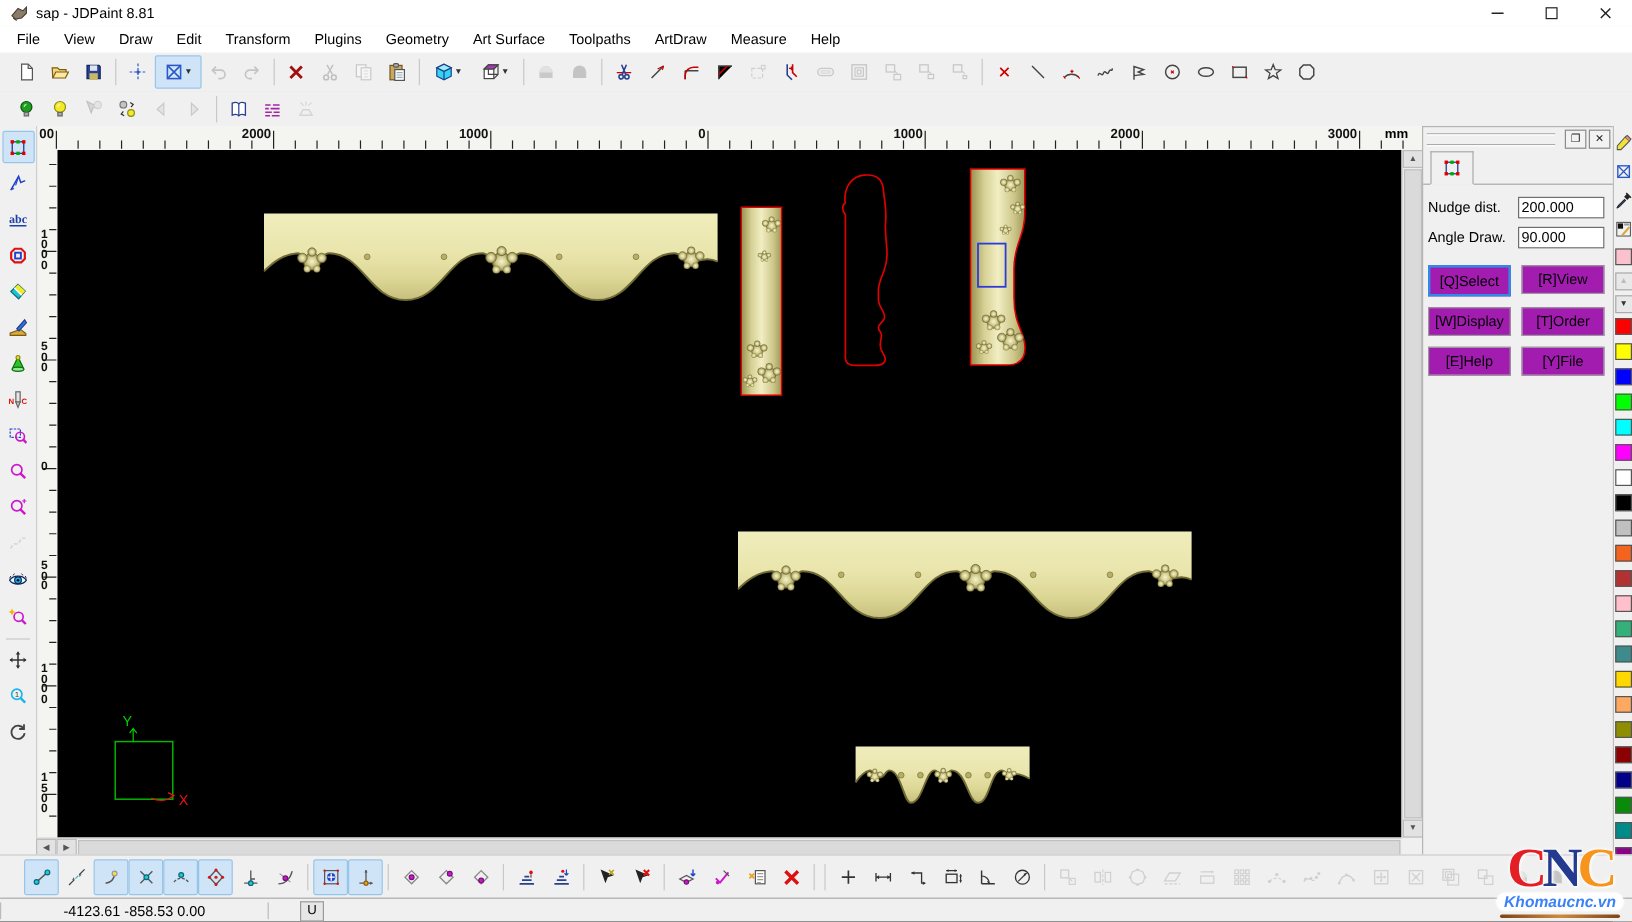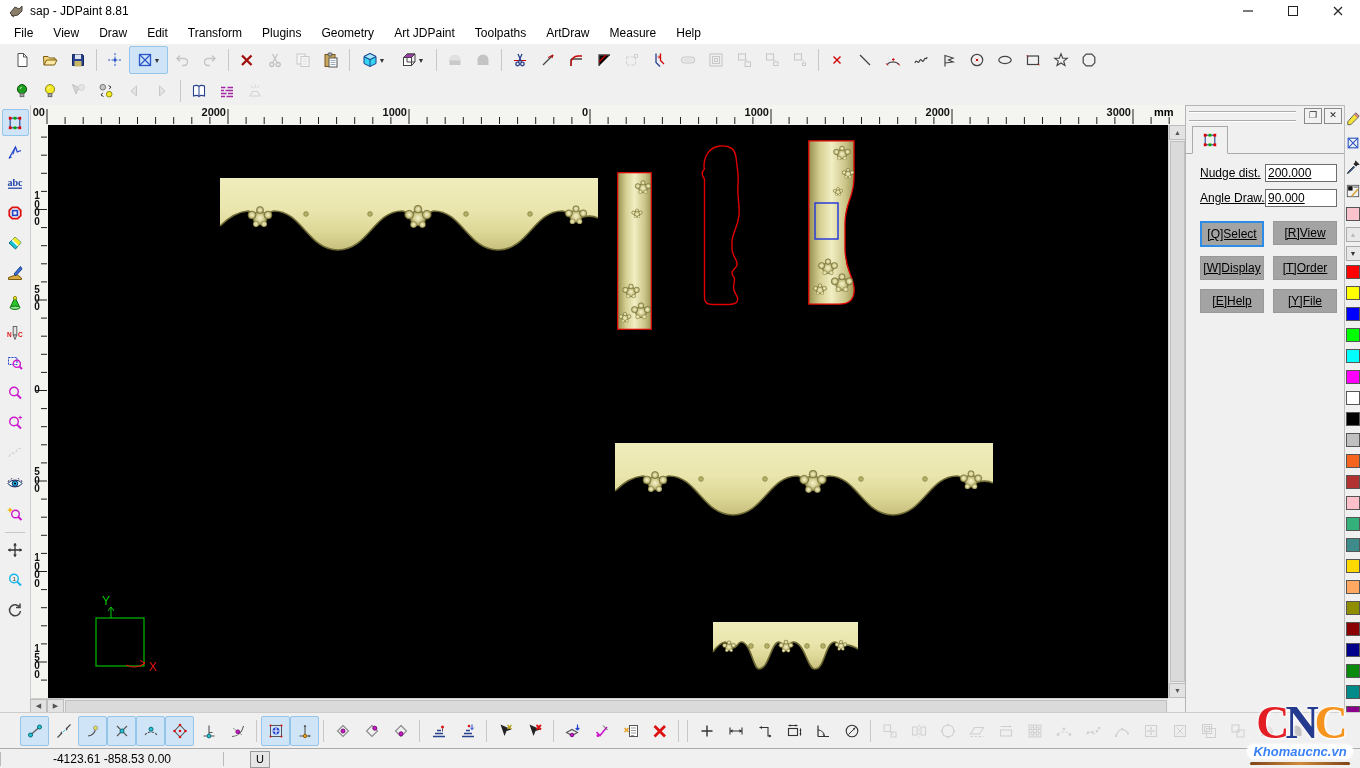--- a/index.html
+++ b/index.html
@@ -43,26 +43,26 @@
   .sarrow{width:15px;height:13px;background:#e2e2e2;border:1px solid #bdbdbd;font-size:7px;color:#555;display:flex;align-items:center;justify-content:center;}
   .sthumb-h{flex:1;height:11px;background:#dadada;border:1px solid #c0c0c0;margin:0 1px;}
   .sthumb-v{flex:1;width:13px;background:#dadada;border:1px solid #c0c0c0;margin:1px 0;}
   
   #sidepanel{position:absolute;left:1185px;top:105px;width:159px;height:607px;background:#f0f0f0;border:1px solid #b5b5b5;border-right:none;}
   #sp-head{height:20px;display:flex;align-items:center;padding:0 3px;}
   #sp-grip{flex:1;height:7px;border-top:2px groove #fff;border-bottom:2px groove #fff;margin-right:6px;}
   .sp-btn{width:16px;height:14px;border:1px solid #8a8a8a;background:#f2f2f2;font-size:9px;line-height:12px;text-align:center;margin-left:2px;color:#222;}
   #sp-tabs{height:27px;border-bottom:1px solid #aaa;display:flex;padding-left:6px;}
   #sp-tab{width:34px;height:26px;border:1px solid #aaa;border-bottom:1px solid #f0f0f0;background:#f0f0f0;display:flex;align-items:center;justify-content:center;}
-  #sp-body{padding:10px 8px 0 14px;text-decoration:underline;}
+  #sp-body{padding:10px 8px 0 4px;}
   .fieldrow{display:flex;align-items:center;margin-bottom:7px;}
   .fieldrow label{flex:1;font-size:12px;}
   .fieldrow input{width:66px;height:16px;border:1px solid #6e6e6e;font-size:12px;padding:0 2px;font-family:"Liberation Sans",sans-serif;}
   #sp-buttons{display:grid;grid-template-columns:1fr 1fr;gap:9px 9px;margin-top:14px;}
-  .spbtn{height:22px;background:#a3a3a3;border:1px solid #999;font-size:12px;display:flex;align-items:center;justify-content:center;text-align:center;}
+  .spbtn{height:22px;background:#a21caf;border:1px solid #999;font-size:12px;display:flex;align-items:center;justify-content:center;text-align:center;}
   .spbtn.active{border:2px solid #2e8be6;}
   
   #colorbar{position:absolute;left:1344px;top:105px;width:16px;height:663px;background:#f0f0f0;border-left:1px solid #bdbdbd;display:flex;flex-direction:column;align-items:center;padding-top:2px;}
   #colorbar .ctool{width:16px;height:24px;display:flex;align-items:center;justify-content:center;}
   .swatch{width:12px;height:12px;border:1px solid #555;margin-bottom:7px;flex:0 0 auto;}
   .cur-swatch{margin:4px 0 6px 0;}
   .carrow{width:13px;height:13px;border:1px solid #aaa;background:#e8e8e8;font-size:7px;display:flex;align-items:center;justify-content:center;margin-bottom:4px;color:#333;}
   .carrow.disabled{color:#bbb;}
   
   #bottombar{position:absolute;left:0;top:712px;width:1344px;height:36px;background:#f0f0f0;border-top:1px solid #cccccc;display:flex;align-items:center;padding-left:20px;}
@@ -119,21 +119,21 @@
   </div>
 
   <div id="menubar">
       <span class="menu-item">File</span>
       <span class="menu-item">View</span>
       <span class="menu-item">Draw</span>
       <span class="menu-item">Edit</span>
       <span class="menu-item">Transform</span>
       <span class="menu-item">Plugins</span>
       <span class="menu-item">Geometry</span>
-      <span class="menu-item">Art JDPaint</span>
+      <span class="menu-item">Art Surface</span>
       <span class="menu-item">Toolpaths</span>
       <span class="menu-item">ArtDraw</span>
       <span class="menu-item">Measure</span>
       <span class="menu-item">Help</span>
     </div>
   <div id="tb1" class="toolbar">
       <span class="tbtn">
         <span class="icn">
           <svg width="16" height="16" viewBox="0 0 16 16">
             <path d="M4 1.5h5.5L13 5v9.5H4z" fill="#fff" stroke="#555"></path>

